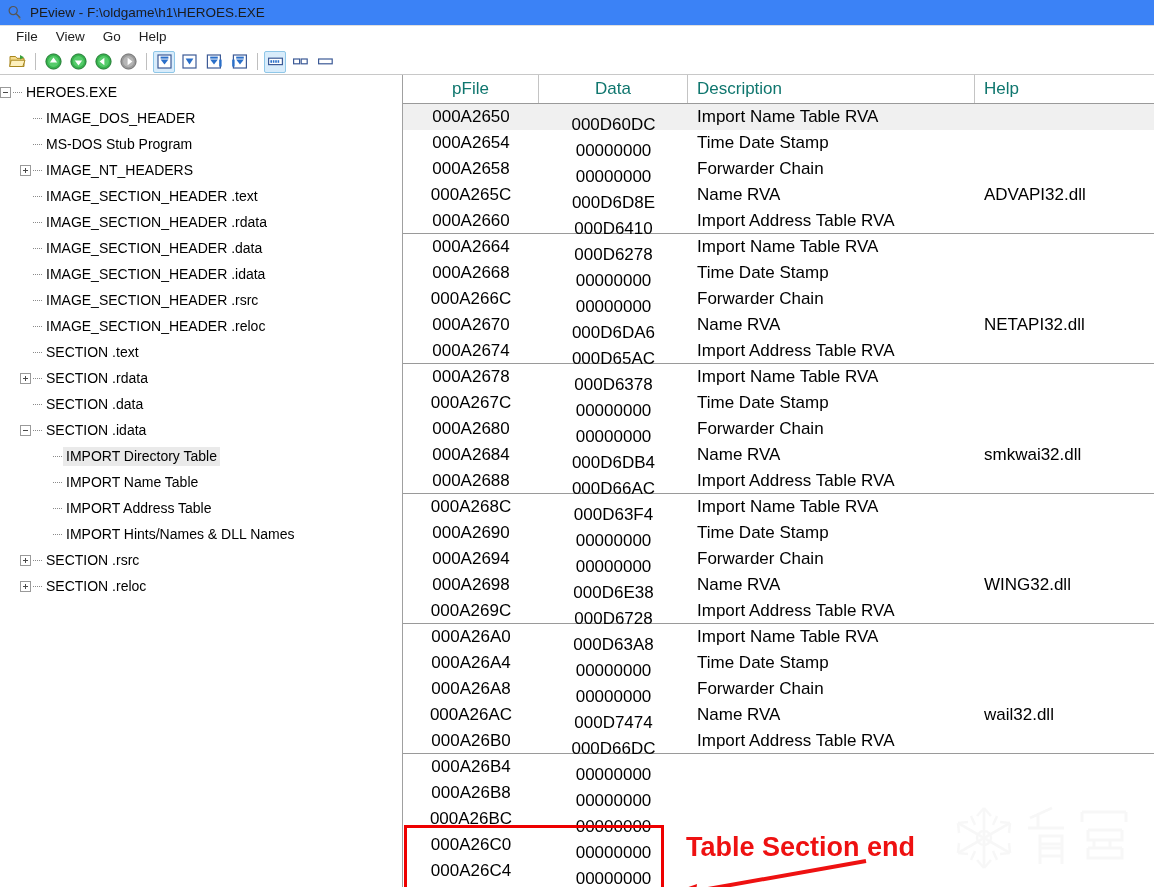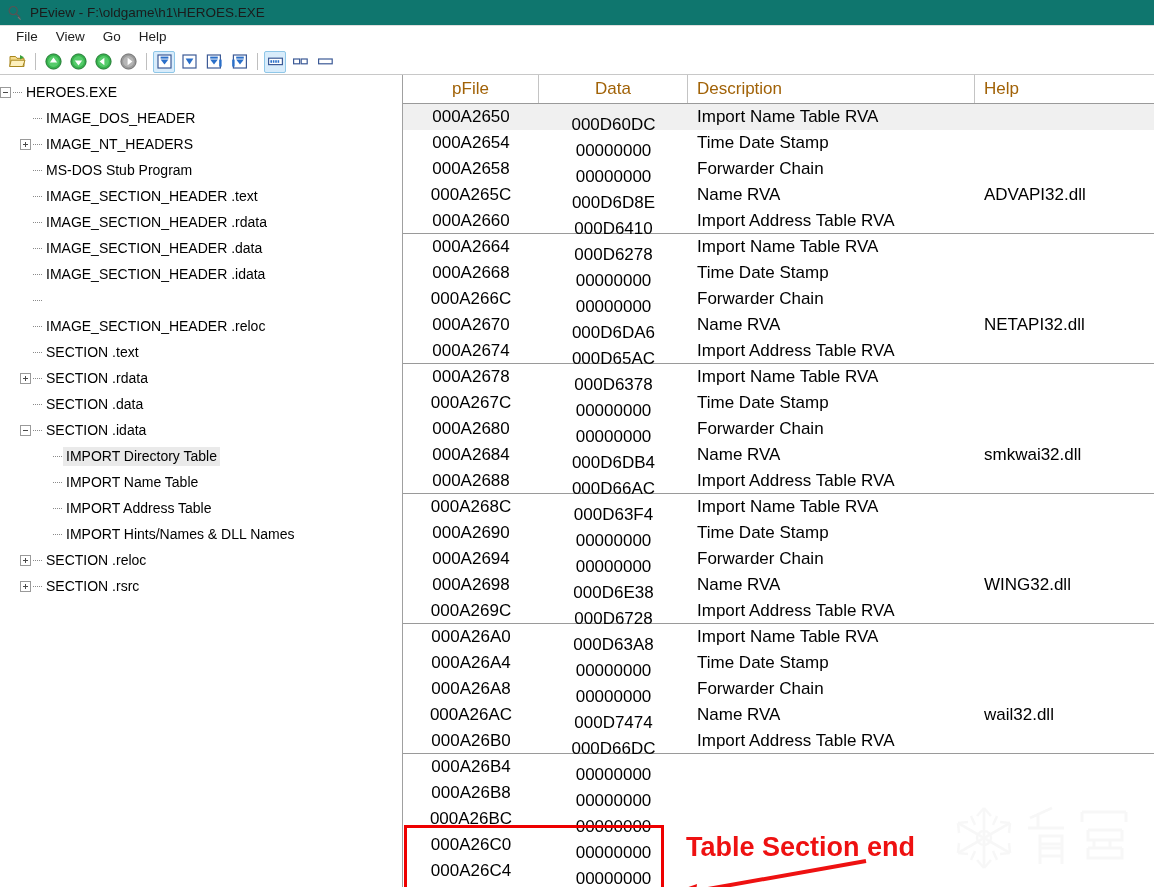--- a/index.html
+++ b/index.html
@@ -7,21 +7,21 @@
     margin: 0; padding: 0;
     width: 1154px; height: 890px;
     overflow: hidden;
     background: #ffffff;
     font-family: "Liberation Sans", sans-serif;
   }
 
   
   #titlebar {
     height: 26px;
-    background: #0f766e;
+    background: #3b82f6;
     border-bottom: 1px solid #dfdfdf;
     display: flex;
     align-items: center;
     padding-left: 6px;
     position: relative;
   }
   #titlebar .app-icon {
     width: 18px; height: 18px;
     margin-right: 6px;
     flex: 0 0 auto;
@@ -154,21 +154,21 @@
     overflow: hidden;
   }
   #table-header {
     display: flex;
     height: 29px;
     border-bottom: 1px solid #9a9a9a;
     background: #ffffff;
   }
   #table-header .th {
     font-size: 17px;
-    color: #a16207;
+    color: #0f766e;
     display: flex;
     align-items: center;
     border-right: 1px solid #c4c4c4;
     padding-bottom: 0;
   }
   #table-header .th.c-pfile  { width: 136px; justify-content: center; }
   #table-header .th.c-data   { width: 149px; justify-content: center; }
   #table-header .th.c-desc   { width: 287px; padding-left: 9px; }
   #table-header .th.c-value  { flex: 1 1 auto; padding-left: 9px; border-right: none; }
 
@@ -363,34 +363,34 @@
         <span class="lbl">HEROES.EXE</span>
       </div>
       <div class="tree-row">
         <div style="width: 20px; flex: 0 0 20px;"></div>
         <div class="tgl-spacer"></div>
         <div class="dash"></div>
         <span class="lbl">IMAGE_DOS_HEADER</span>
       </div>
       <div class="tree-row">
         <div style="width: 20px; flex: 0 0 20px;"></div>
+        <div class="tgl-spacer"></div>
+        <div class="dash"></div>
+        <span class="lbl">MS-DOS Stub Program</span>
+      </div>
+      <div class="tree-row">
+        <div style="width: 20px; flex: 0 0 20px;"></div>
         <div class="tgl plus"></div>
         <div class="dash"></div>
         <span class="lbl">IMAGE_NT_HEADERS</span>
       </div>
       <div class="tree-row">
         <div style="width: 20px; flex: 0 0 20px;"></div>
         <div class="tgl-spacer"></div>
         <div class="dash"></div>
-        <span class="lbl">MS-DOS Stub Program</span>
-      </div>
-      <div class="tree-row">
-        <div style="width: 20px; flex: 0 0 20px;"></div>
-        <div class="tgl-spacer"></div>
-        <div class="dash"></div>
         <span class="lbl">IMAGE_SECTION_HEADER .text</span>
       </div>
       <div class="tree-row">
         <div style="width: 20px; flex: 0 0 20px;"></div>
         <div class="tgl-spacer"></div>
         <div class="dash"></div>
         <span class="lbl">IMAGE_SECTION_HEADER .rdata</span>
       </div>
       <div class="tree-row">
         <div style="width: 20px; flex: 0 0 20px;"></div>
@@ -401,20 +401,21 @@
       <div class="tree-row">
         <div style="width: 20px; flex: 0 0 20px;"></div>
         <div class="tgl-spacer"></div>
         <div class="dash"></div>
         <span class="lbl">IMAGE_SECTION_HEADER .idata</span>
       </div>
       <div class="tree-row">
         <div style="width: 20px; flex: 0 0 20px;"></div>
         <div class="tgl-spacer"></div>
         <div class="dash"></div>
+        <span class="lbl">IMAGE_SECTION_HEADER .rsrc</span>
       </div>
       <div class="tree-row">
         <div style="width: 20px; flex: 0 0 20px;"></div>
         <div class="tgl-spacer"></div>
         <div class="dash"></div>
         <span class="lbl">IMAGE_SECTION_HEADER .reloc</span>
       </div>
       <div class="tree-row">
         <div style="width: 20px; flex: 0 0 20px;"></div>
         <div class="tgl-spacer"></div>
@@ -460,27 +461,27 @@
       <div class="tree-row">
         <div style="width: 40px; flex: 0 0 40px;"></div>
         <div class="tgl-spacer"></div>
         <div class="dash"></div>
         <span class="lbl">IMPORT Hints/Names &amp; DLL Names</span>
       </div>
       <div class="tree-row">
         <div style="width: 20px; flex: 0 0 20px;"></div>
         <div class="tgl plus"></div>
         <div class="dash"></div>
+        <span class="lbl">SECTION .rsrc</span>
+      </div>
+      <div class="tree-row">
+        <div style="width: 20px; flex: 0 0 20px;"></div>
+        <div class="tgl plus"></div>
+        <div class="dash"></div>
         <span class="lbl">SECTION .reloc</span>
-      </div>
-      <div class="tree-row">
-        <div style="width: 20px; flex: 0 0 20px;"></div>
-        <div class="tgl plus"></div>
-        <div class="dash"></div>
-        <span class="lbl">SECTION .rsrc</span>
       </div>
     </div>
 
   <div id="table-pane">
     <div id="table-header">
         <div class="th c-pfile">pFile</div>
         <div class="th c-data">Data</div>
         <div class="th c-desc">Description</div>
         <div class="th c-value">Help</div>
       </div>

